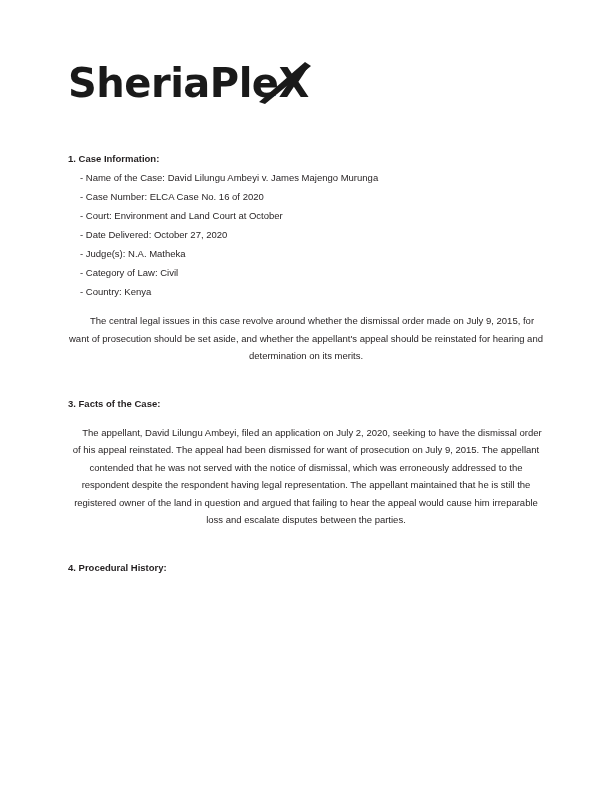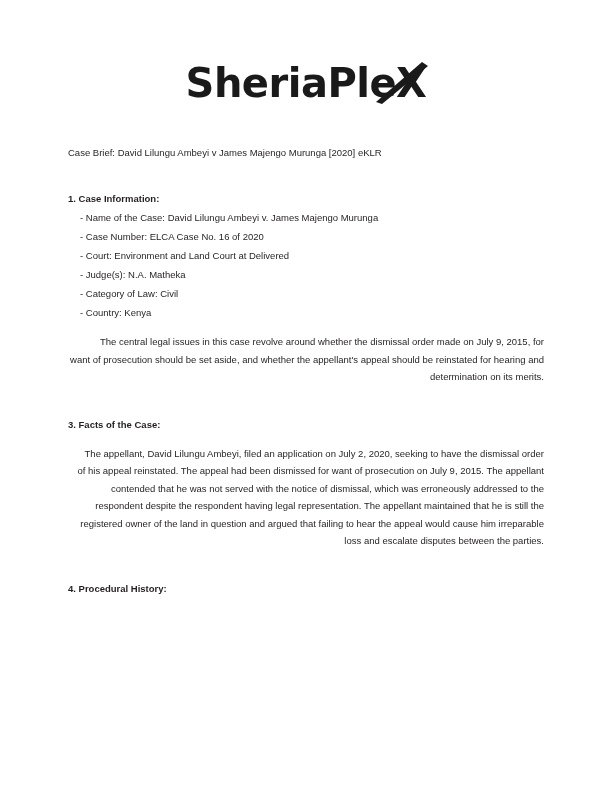--- a/index.html
+++ b/index.html
@@ -19,21 +19,21 @@
     position: relative;
     width: 612px;
     height: 792px;
     box-sizing: border-box;
     padding: 0 68px;
   }
 
   
   .logo-wrap {
     margin-top: 60px;
-    text-align: center;
+    text-align: left;
     height: 60px;
     position: relative;
   }
   .logo {
     display: inline-block;
     position: relative;
     font-family: "DejaVu Sans", sans-serif;
     font-weight: bold;
     font-size: 40px;
     letter-spacing: -0.5px;
@@ -72,47 +72,47 @@
     font-size: 9.5px;
     color: #231f20;
     margin-top: 8px;
     padding-left: 12px;
   }
   .para {
     font-size: 9.5px;
     color: #231f20;
     line-height: 17.5px;
     margin-top: 15px;
-    text-align: right;
+    text-align: center;
   }
   .para .indent {
     display: inline-block;
     width: 12px;
   }
 </style>
 </head>
 <body>
 
 <div class="page">
 
   <div class="logo-wrap">
     <div class="logo">
       <span>SheriaPle</span><span class="lx">X</span>
       <svg class="logo-slash" viewBox="0 0 58 42">
         <polygon points="6,40 52,0 58,4 12,42" fill="#1a1a1a"></polygon>
       </svg>
     </div>
   </div>
 
-  <div class="doc-title">Case Brief: David Lilungu Ambeyi v James Majengo Murunga [2020] eKLR</div>
 
   <div class="section-head">1. Case Information:</div>
   <div class="bullet">- Name of the Case: David Lilungu Ambeyi v. James Majengo Murunga</div>
   <div class="bullet">- Case Number: ELCA Case No. 16 of 2020</div>
-  <div class="bullet">- Court: Environment and Land Court at Delivered</div>
+  <div class="bullet">- Court: Environment and Land Court at October</div>
+  <div class="bullet">- Date Delivered: October 27, 2020</div>
   <div class="bullet">- Judge(s): N.A. Matheka</div>
   <div class="bullet">- Category of Law: Civil</div>
   <div class="bullet">- Country: Kenya</div>
 
   <div class="para"><span class="indent"></span><span>The central legal issues in this case revolve around whether the dismissal order made on July 9, 2015, for want of prosecution should be set aside, and whether the appellant's appeal should be reinstated for hearing and determination on its merits.</span></div>
 
   <div class="section-head">3. Facts of the Case:</div>
   <div class="para"><span class="indent"></span><span>The appellant, David Lilungu Ambeyi, filed an application on July 2, 2020, seeking to have the dismissal order of his appeal reinstated. The appeal had been dismissed for want of prosecution on July 9, 2015. The appellant contended that he was not served with the notice of dismissal, which was erroneously addressed to the respondent despite the respondent having legal representation. The appellant maintained that he is still the registered owner of the land in question and argued that failing to hear the appeal would cause him irreparable loss and escalate disputes between the parties.</span></div>
 
   <div class="section-head">4. Procedural History:</div>

